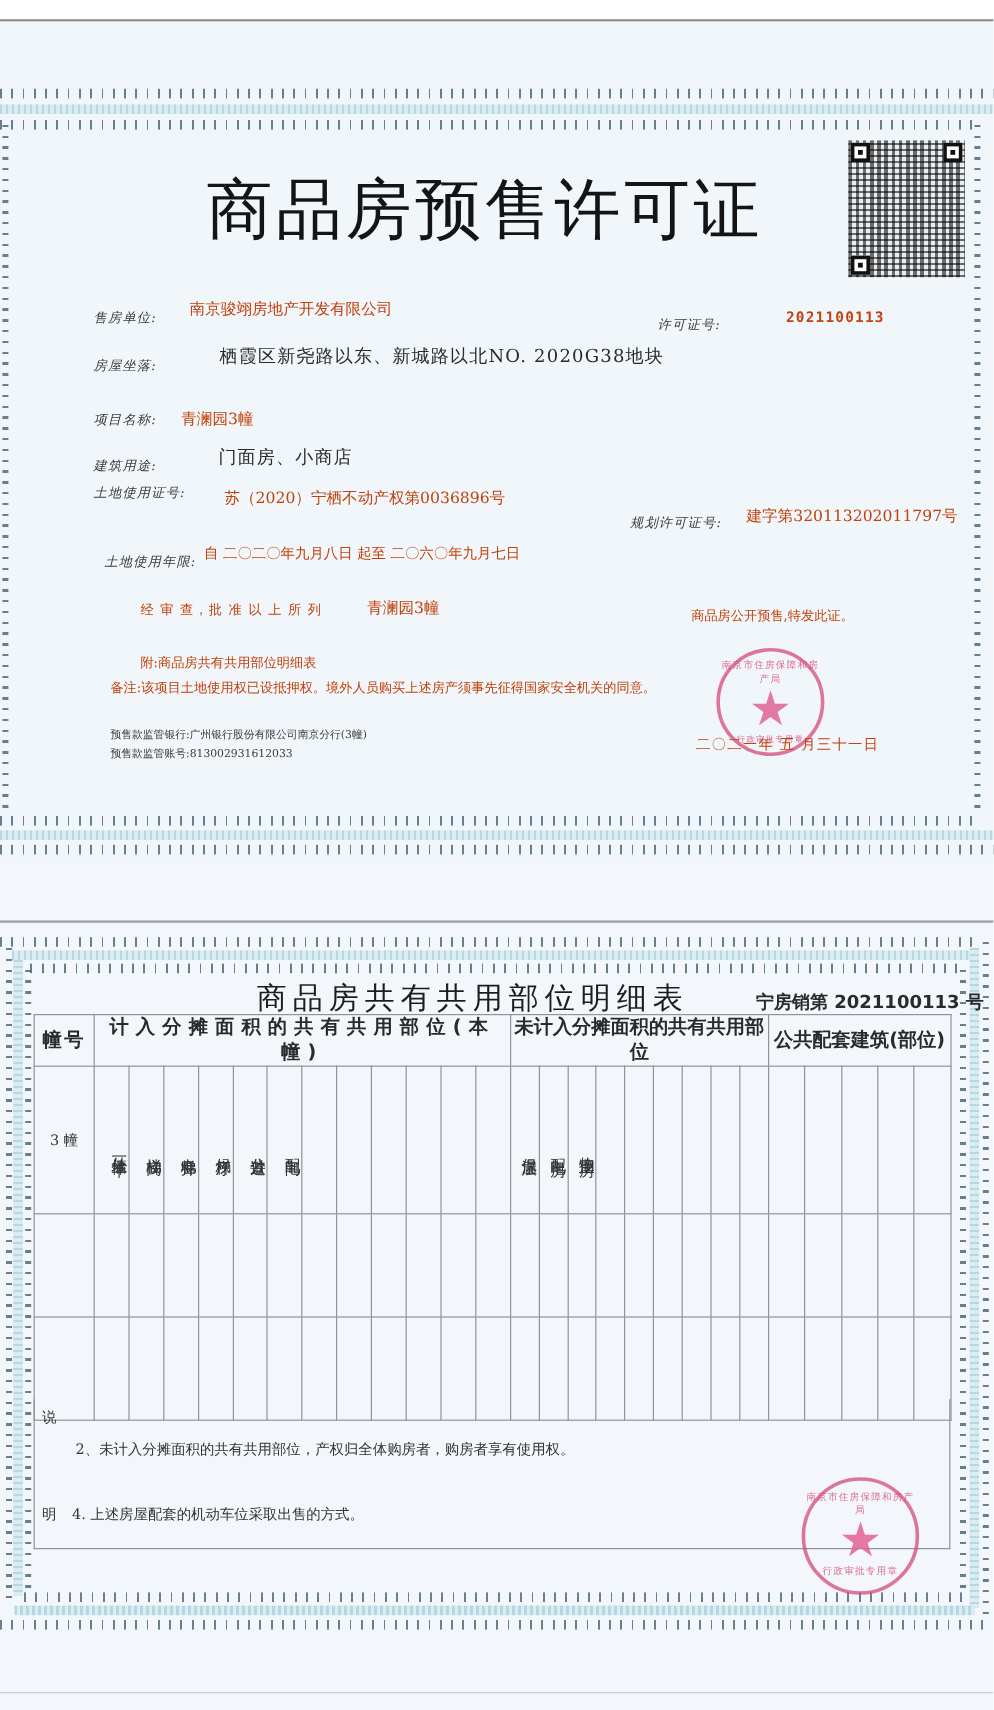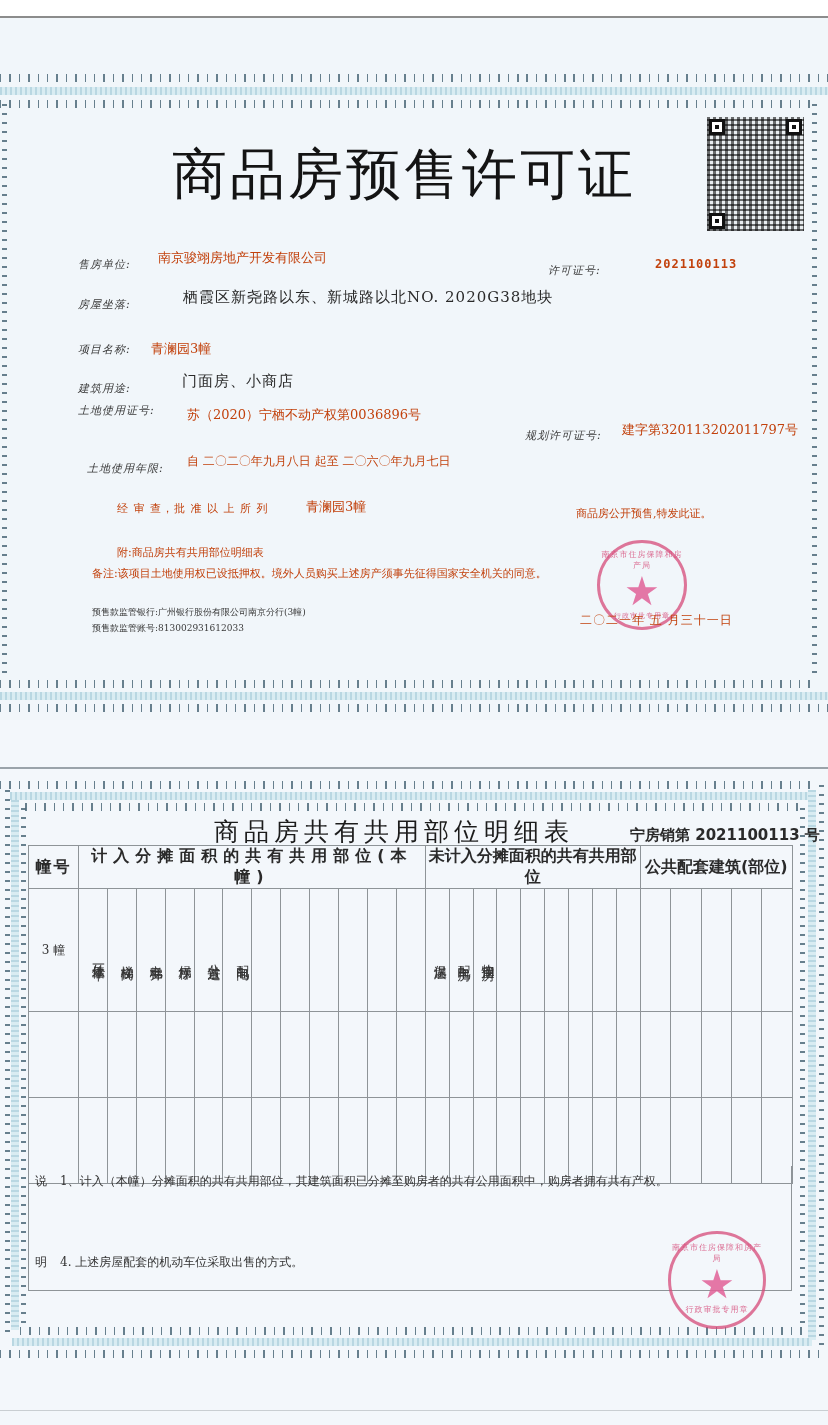--- a/index.html
+++ b/index.html
@@ -136,21 +136,21 @@
 <div class="abs lbl" style="left:78px;top:381px;">建筑用途:</div>
 <div class="abs val-lg" style="left:182px;top:372px;">门面房、小商店</div>
 
 <div class="abs lbl" style="left:78px;top:403px;text-align:right;">土地使用证号:</div>
 <div class="abs val" style="left:187px;top:406px;">苏（2020）宁栖不动产权第0036896号</div>
 
 <div class="abs lbl" style="left:525px;top:428px;">规划许可证号:</div>
 <div class="abs val" style="left:622px;top:421px;">建字第320113202011797号</div>
 
 <div class="abs lbl" style="left:87px;top:461px;">土地使用年限:</div>
-<div class="abs val" style="left:187px;top:453px;font-size:12px;">自 二〇二〇年九月八日 起至 二〇六〇年九月七日</div>
+<div class="abs val" style="left:170px;top:453px;font-size:12px;">自 二〇二〇年九月八日 起至 二〇六〇年九月七日</div>
 
 <div class="abs val" style="left:117px;top:501px;font-size:11px;letter-spacing:1px;">经 审 查，批 准 以 上 所 列</div>
 <div class="abs val" style="left:306px;top:498px;">青澜园3幢</div>
 <div class="abs val" style="left:576px;top:506px;font-size:11px;">商品房公开预售,特发此证。</div>
 
 <div class="abs val" style="left:117px;top:545px;font-size:11px;">附:商品房共有共用部位明细表</div>
 <div class="abs val" style="left:92px;top:566px;font-size:11px;">备注:该项目土地使用权已设抵押权。境外人员购买上述房产须事先征得国家安全机关的同意。</div>
 
 <div class="abs small" style="left:92px;top:606px;">预售款监管银行:广州银行股份有限公司南京分行(3幢)</div>
 <div class="abs small" style="left:92px;top:622px;">预售款监管账号:813002931612033</div>
@@ -281,21 +281,21 @@
         <td></td>
       <td></td>
         <td></td>
     </tr>
   </tbody>
 </table>
 
 <div class="abs notes">
   <div class="side" style="top:7px;">说</div>
   <div class="side" style="top:88px;">明</div>
-  <div class="line" style="top:7px;">1、计入（本幢）分摊面积的共有共用部位，其建筑面积已分摊至购房者的共有公用面积中，购房者拥有共有产权。</div>
+  <div class="line" style="top:34px;left:34px;">2、未计入分摊面积的共有共用部位，产权归全体购房者，购房者享有使用权。</div>
   <div class="line" style="top:88px;">4. 上述房屋配套的机动车位采取出售的方式。</div>
 </div>
 
 <div class="abs seal" style="left:668px;top:1231px;width:98px;height:98px;padding-top:8px;">
   <div class="ring" style="font-size:8px;">南京市住房保障和房产局</div>
   <div class="star">★</div>
   <div class="ring" style="font-size:8px;">行政审批专用章</div>
 </div>
 
 </body></html>

